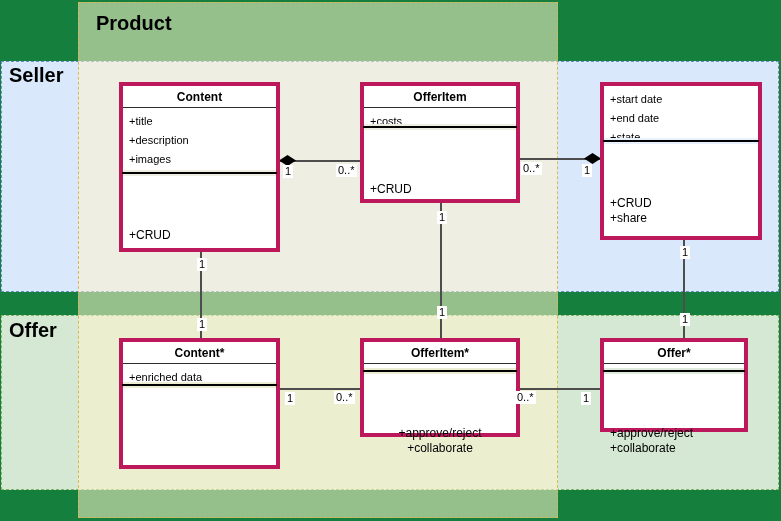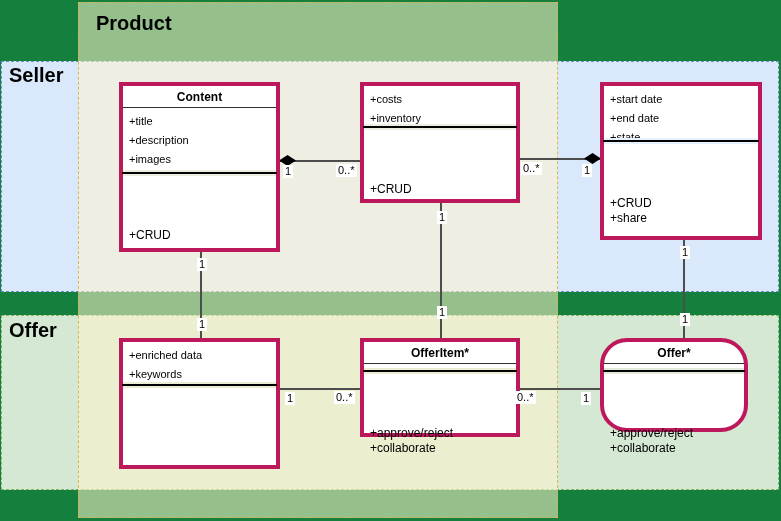--- a/index.html
+++ b/index.html
@@ -112,57 +112,59 @@
 +images
 +standard attributes
 +custom attributes
 +classification
 +configuration</div>
     <div class="uml-sep"></div>
     <div class="uml-methods" style="flex-basis:24px;">+CRUD</div>
   </div>
 
   <div class="uml-box" style="left:360px; top:82px; width:160px; height:121px; --sep:#eeede1;">
+    <div class="uml-title">OfferItem</div>
     <div class="uml-attrs">+costs
 +inventory
 +shipping costs
 +state</div>
     <div class="uml-sep"></div>
     <div class="uml-methods" style="flex-basis:21px;">+CRUD</div>
   </div>
 
   <div class="uml-box" style="left:600px; top:82px; width:162px; height:158px; --sep:#e9f1fc;">
     <div class="uml-attrs">+start date
 +end date
 +state
 +target market
 +currency</div>
     <div class="uml-sep"></div>
     <div class="uml-methods" style="flex-basis:44px;">+CRUD
 +share</div>
   </div>
 
   <div class="uml-box" style="left:119px; top:338px; width:161px; height:131px; --sep:#ecedd2;">
+    <div class="uml-title">Content*</div>
     <div class="uml-attrs">+enriched data
 +keywords
 +tags
 +classification</div>
     <div class="uml-sep"></div>
     <div class="uml-methods" style="flex-basis:29px;"></div>
   </div>
 
-  <div class="uml-box" style="left:360px; top:338px; width:160px; height:99px; --sep:#ecedd2;">
+  <div class="uml-box" style="left:360px; top:338px; width:160px; height:99px;text-align:center; --sep:#ecedd2;">
     <div class="uml-title">OfferItem*</div>
     <div class="uml-attrs"></div>
     <div class="uml-sep"></div>
     <div class="uml-methods" style="flex-basis:44px;">+approve/reject
 +collaborate</div>
   </div>
 
-  <div class="uml-box" style="left:600px; top:338px; width:148px; height:94px;border-radius:27px; --sep:#e0ebde;">
+  <div class="uml-box" style="left:600px; top:338px; width:148px; height:94px; --sep:#e0ebde;">
     <div class="uml-title">Offer*</div>
     <div class="uml-attrs"></div>
     <div class="uml-sep"></div>
     <div class="uml-methods" style="flex-basis:41px;">+approve/reject
 +collaborate</div>
   </div>
 
 </div>
 
 </body></html>

